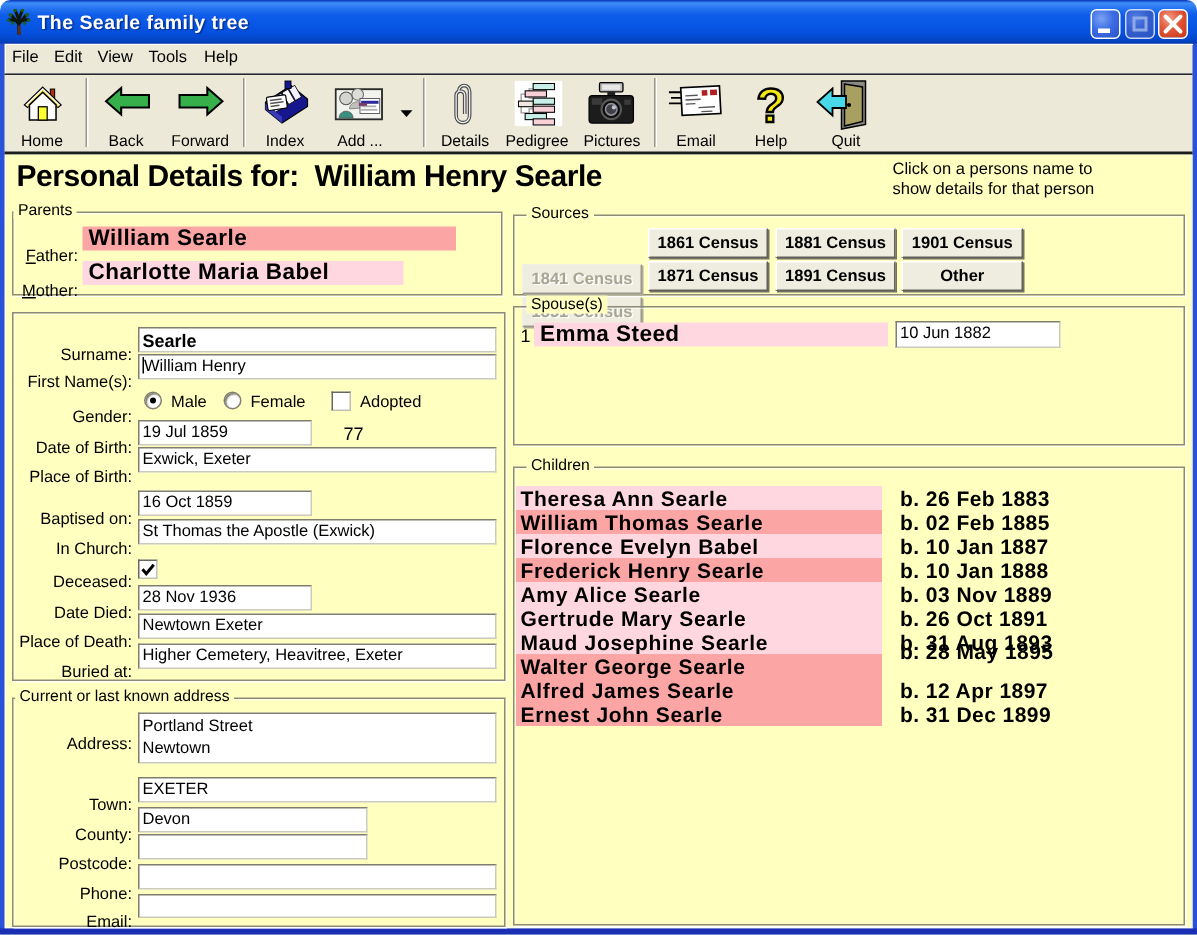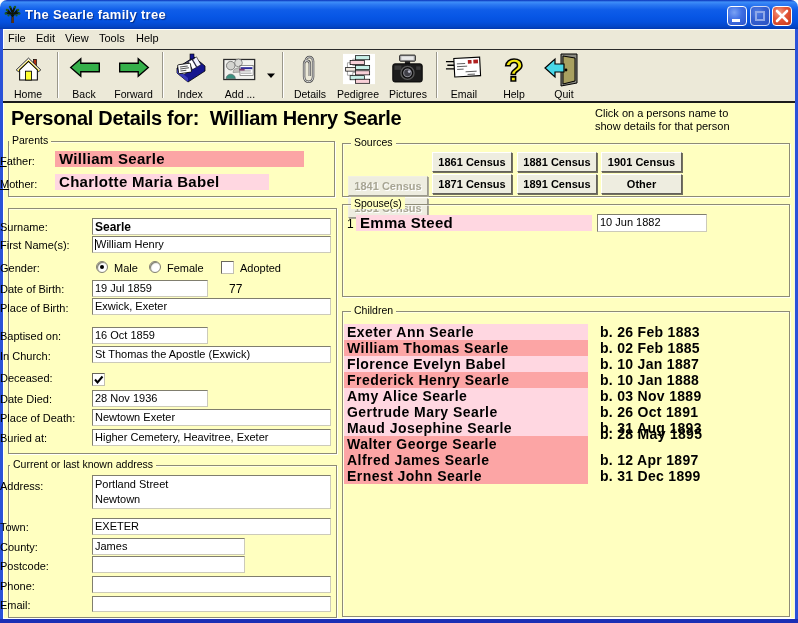--- a/index.html
+++ b/index.html
@@ -23,21 +23,21 @@
     border-top:1px solid #2a2a2a; border-bottom:2px solid #1c1c1c; }
   .sep { position:absolute; top:3px; width:1px; height:46px; background:#9a978a; box-shadow:1px 0 0 #fff; }
   .tlab { position:absolute; top:37px; font-size:10.5px; text-align:center; }
   .ticon { position:absolute; }
   
   #client { left:3px; top:103px; width:792px; height:516px; background:#FFFFC0;
     box-shadow:inset 1px 0 0 #fff, inset -1px 0 0 #f4f4e0, inset 0 -1px 0 #fff; }
   
   .gb { position:absolute; border:1px solid #8D8B77; box-shadow:1px 1px 0 rgba(255,255,255,.9), inset 1px 1px 0 rgba(255,255,255,.55); }
   .gl { position:absolute; top:-8px; font-size:10.5px; background:#FFFFC0; padding:0 3px; white-space:nowrap; }
-  .lab { position:absolute; font-size:11px; white-space:nowrap; }
+  .lab { position:absolute; font-size:11px; text-align:right; white-space:nowrap;margin-top:10px; }
   .tb { position:absolute; background:#fff; border:1px solid; border-color:#807E6E #CCCABA #CCCABA #807E6E;
     font-size:11px; padding:1px 2px; white-space:nowrap; overflow:hidden; }
   .hl { position:absolute; font-weight:bold; font-size:15px; letter-spacing:.3px; padding-left:4px; white-space:nowrap; }
   .btn { position:absolute; height:20px; background:#EEEDE0; border:1px solid;
     border-color:#FFFFFF #63615A #63615A #FFFFFF; box-shadow:1px 1px 0 #73715F;
     font-size:11px; font-weight:bold; text-align:center; line-height:18px; }
   .btn.dis { color:#A7A593; text-shadow:1px 1px 0 #fff; border-color:#F2F0E2 #9C9A8C #9C9A8C #F2F0E2; box-shadow:1px 1px 0 #ACAA9A;margin-top:24px; }
   .crow { position:absolute; left:344px; width:244px; height:16px; font-weight:bold; font-size:14px; letter-spacing:.45px;
     padding-left:3px; line-height:16px; white-space:nowrap; }
   .cdate { position:absolute; left:600px; font-weight:bold; font-size:14px; letter-spacing:.3px; height:16px; line-height:16px; white-space:nowrap; }
@@ -235,21 +235,21 @@
 <div class="gb" style="left:342px;top:204px;width:448px;height:93px">
     <span class="gl" style="left:8px">Spouse(s)</span>
   </div>
 <span class="abs" style="left:347px;top:217px;font-size:12px">1</span>
 <div class="hl pink" style="left:356px;top:215px;width:236px;height:16px;line-height:15px">Emma Steed</div>
 <div class="tb" style="left:597px;top:214px;width:110px;height:18px">10 Jun 1882</div>
 
 <div class="gb" style="left:342px;top:311px;width:448px;height:306px">
     <span class="gl" style="left:8px">Children</span>
   </div>
-<div class="crow pink" style="top:324px">Exeter Ann Searle</div>
+<div class="crow pink" style="top:324px">Theresa Ann Searle</div>
 <div class="cdate" style="top:324px">b. 26 Feb 1883</div>
 <div class="crow cyan" style="top:340px">William Thomas Searle</div>
 <div class="cdate" style="top:340px">b. 02 Feb 1885</div>
 <div class="crow pink" style="top:356px">Florence Evelyn Babel</div>
 <div class="cdate" style="top:356px">b. 10 Jan 1887</div>
 <div class="crow cyan" style="top:372px">Frederick Henry Searle</div>
 <div class="cdate" style="top:372px">b. 10 Jan 1888</div>
 <div class="crow pink" style="top:388px">Amy Alice Searle</div>
 <div class="cdate" style="top:388px">b. 03 Nov 1889</div>
 <div class="crow pink" style="top:404px">Gertrude Mary Searle</div>
@@ -298,19 +298,19 @@
 <div class="tb" style="left:92px;top:429px;width:239px;height:17px">Higher Cemetery, Heavitree, Exeter</div>
 
 <div class="gb" style="left:8px;top:465px;width:329px;height:153px">
     <span class="gl" style="left:1px">Current or last known address</span>
   </div>
 <span class="lab" style="left:0px;top:480px;width:88px">Address:</span>
 <div class="tb" style="left:92px;top:475px;width:239px;height:34px;line-height:15px">Portland Street<br>Newtown</div>
 <span class="lab" style="left:0px;top:521px;width:88px">Town:</span>
 <div class="tb" style="left:92px;top:518px;width:239px;height:17px">EXETER</div>
 <span class="lab" style="left:0px;top:541px;width:88px">County:</span>
-<div class="tb" style="left:92px;top:538px;width:153px;height:17px">James</div>
+<div class="tb" style="left:92px;top:538px;width:153px;height:17px">Devon</div>
 <span class="lab" style="left:0px;top:560px;width:88px">Postcode:</span>
 <div class="tb" style="left:92px;top:556px;width:153px;height:17px"></div>
 <span class="lab" style="left:0px;top:580px;width:88px">Phone:</span>
 <div class="tb" style="left:92px;top:576px;width:239px;height:17px"></div>
 <span class="lab" style="left:0px;top:599px;width:88px">Email:</span>
 <div class="tb" style="left:92px;top:596px;width:239px;height:16px"></div>
 
 </body></html>

